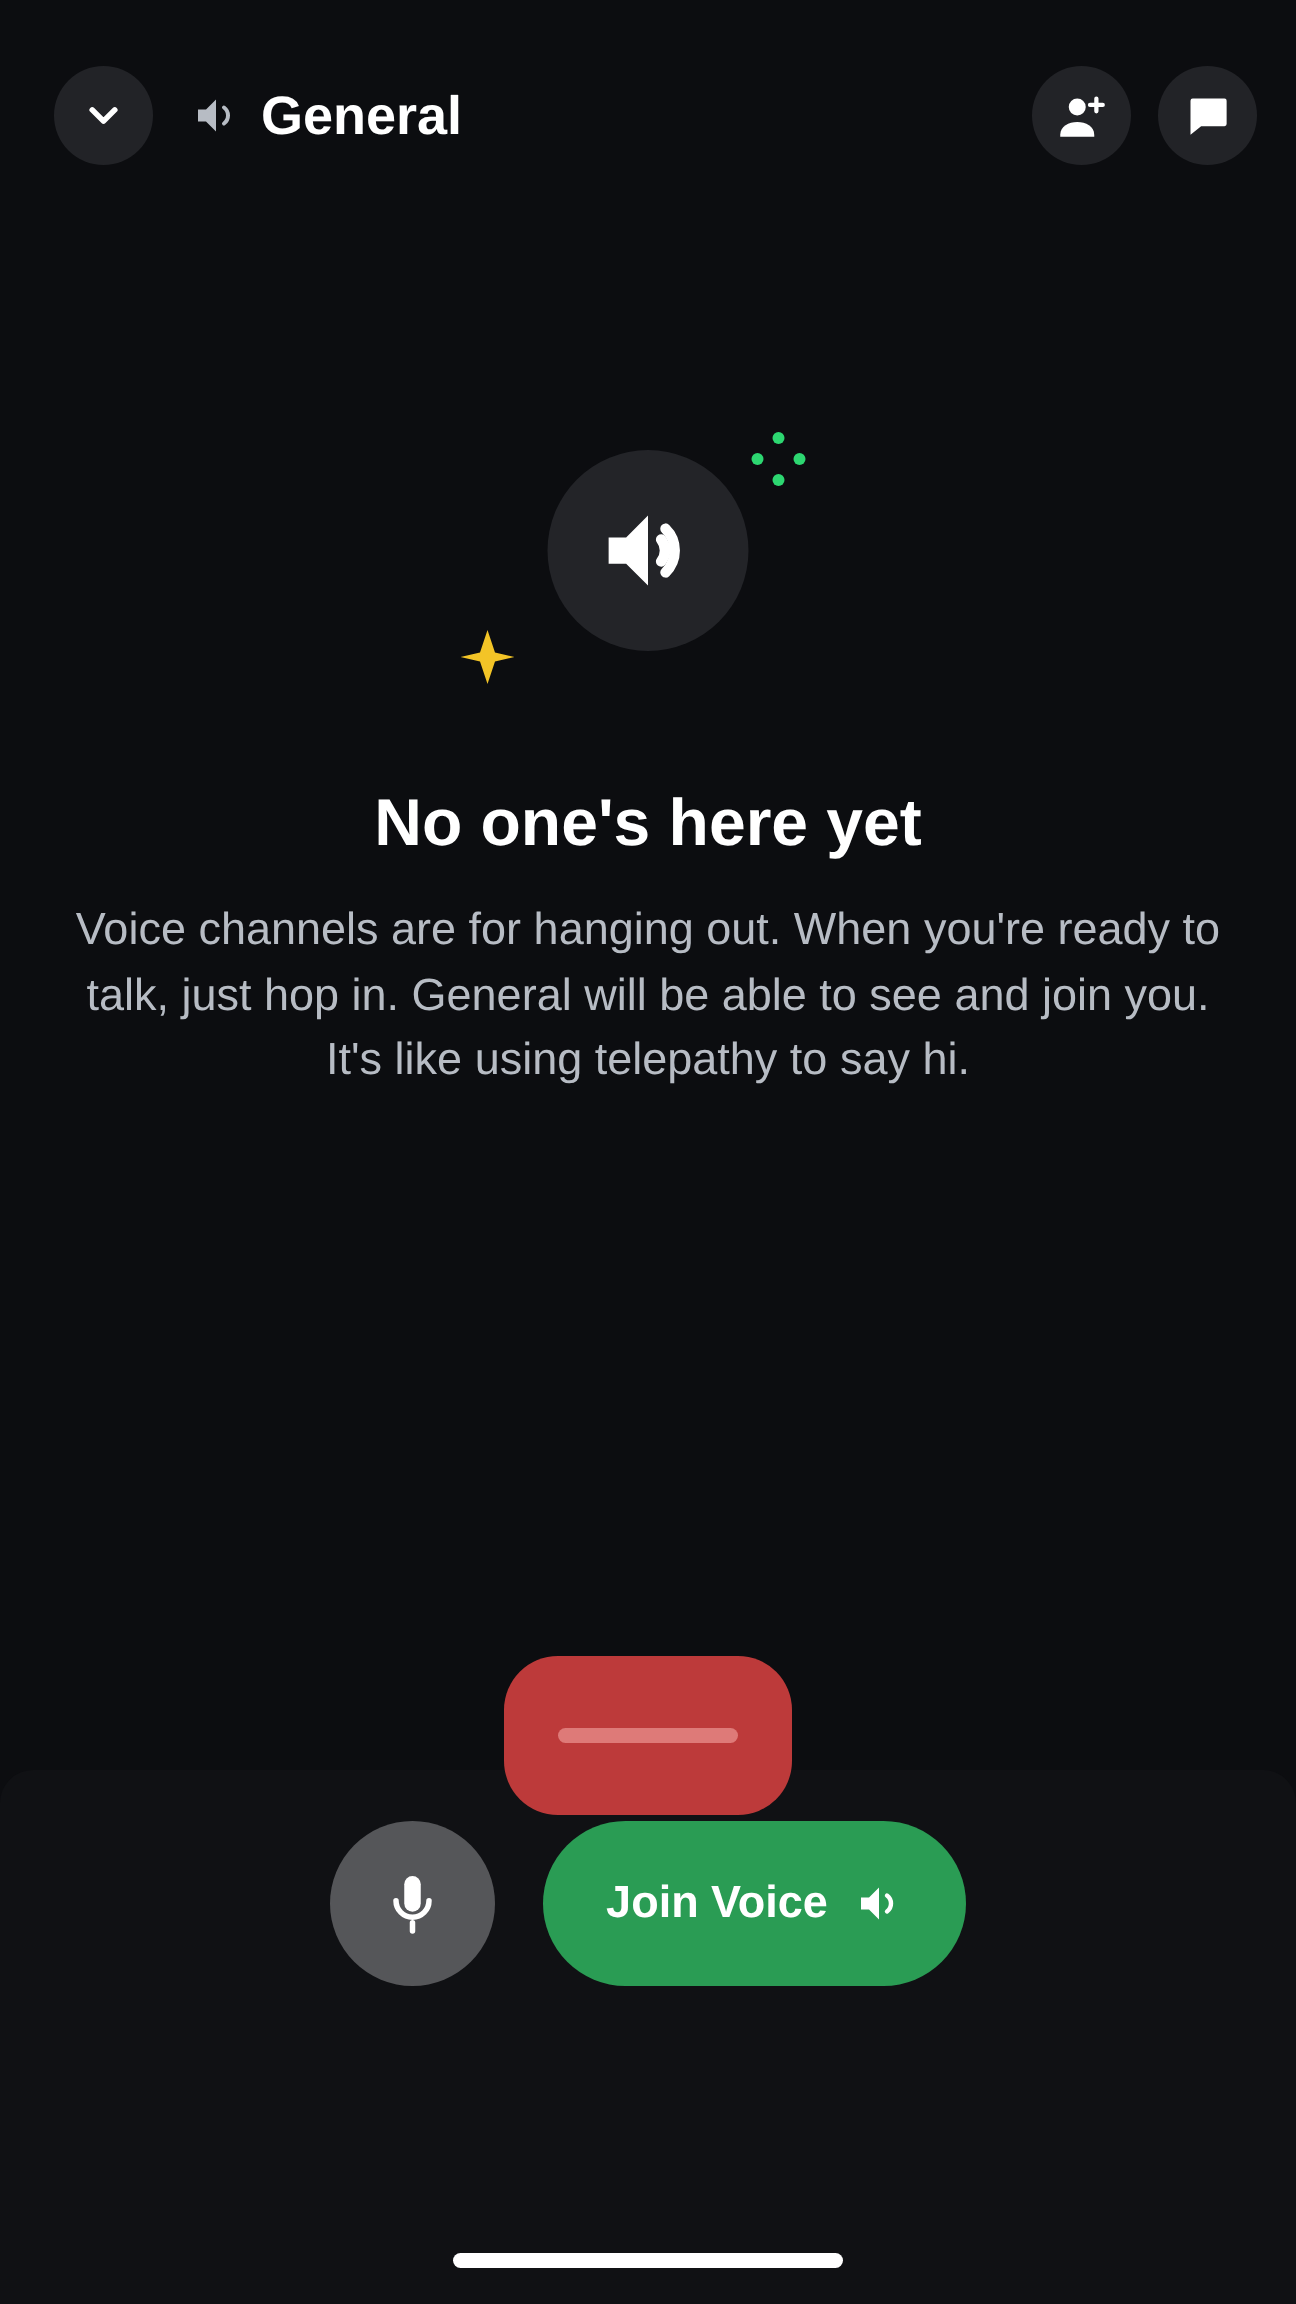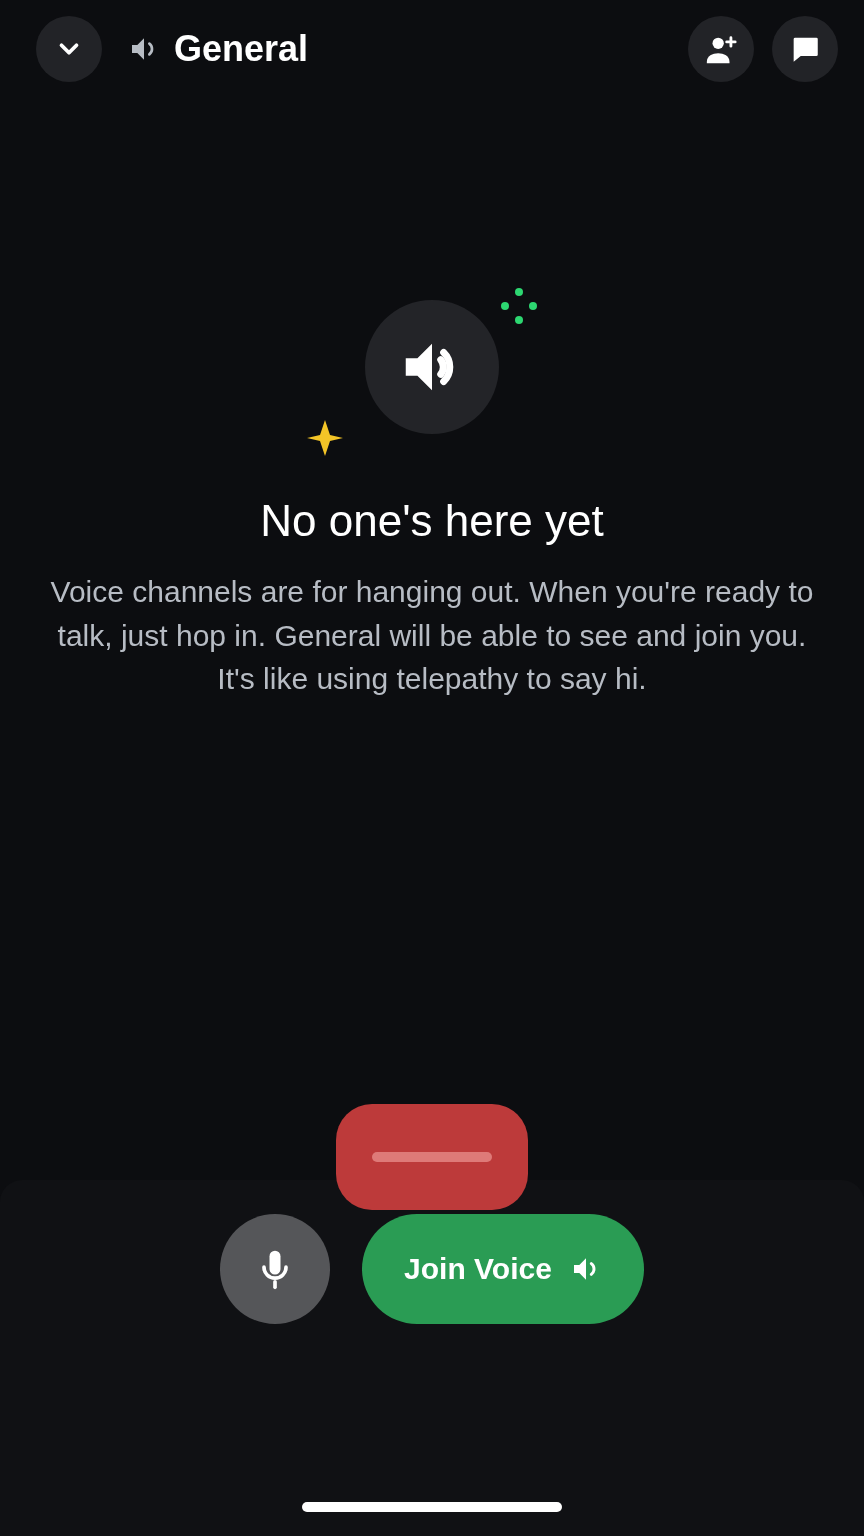--- a/index.html
+++ b/index.html
@@ -10,21 +10,21 @@
     font-family: -apple-system, BlinkMacSystemFont, "Segoe UI", Helvetica, Arial, sans-serif;
     color: #ffffff;
     overflow: hidden;
     position: relative;
   }
 
   
   .header {
     display: flex;
     align-items: center;
-    padding: 16px 26px 0 36px;
+    padding: 44px 26px 0 36px;
   }
   .header-back {
     width: 66px; height: 66px;
     border-radius: 50%;
     background: #222327;
     display: flex; align-items: center; justify-content: center;
     flex: 0 0 auto;
     margin-right: 26px;
   }
   .header-title-block { flex: 1 1 auto; }
@@ -65,23 +65,23 @@
   .sparkle-wrap { position: relative; width: 134px; height: 134px; }
   .sparkle-green {
     position: absolute; top: -14px; right: -40px;
     width: 40px; height: 40px;
   }
   .sparkle-yellow {
     position: absolute; bottom: -24px; left: -60px;
     width: 40px; height: 40px;
   }
   .empty-title {
-    margin-top: 62px;
+    margin-top: 90px;
     font-size: 44px;
-    font-weight: 400;
+    font-weight: 700;
   }
   .empty-desc {
     margin-top: 24px;
     font-size: 30px;
     line-height: 1.45;
     color: #b7bcc4;
   }
 
   
   .bottom-panel {

